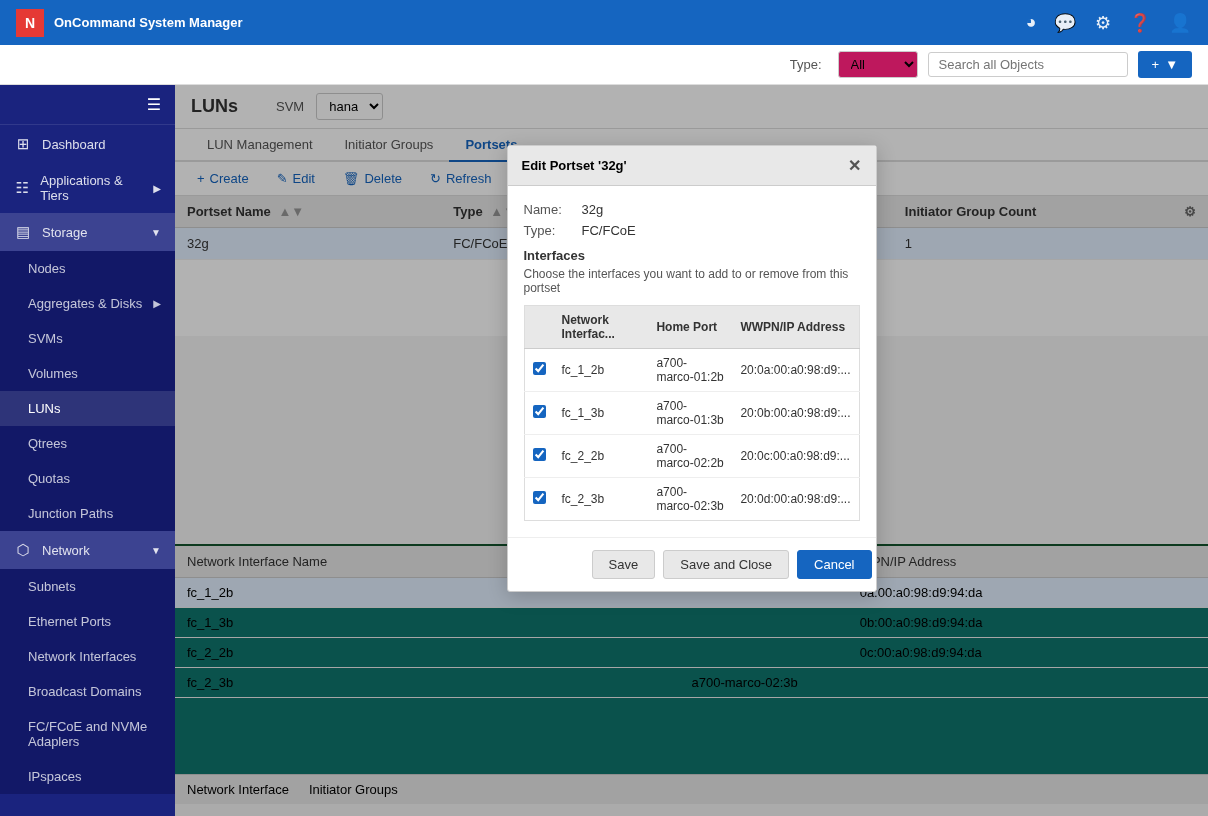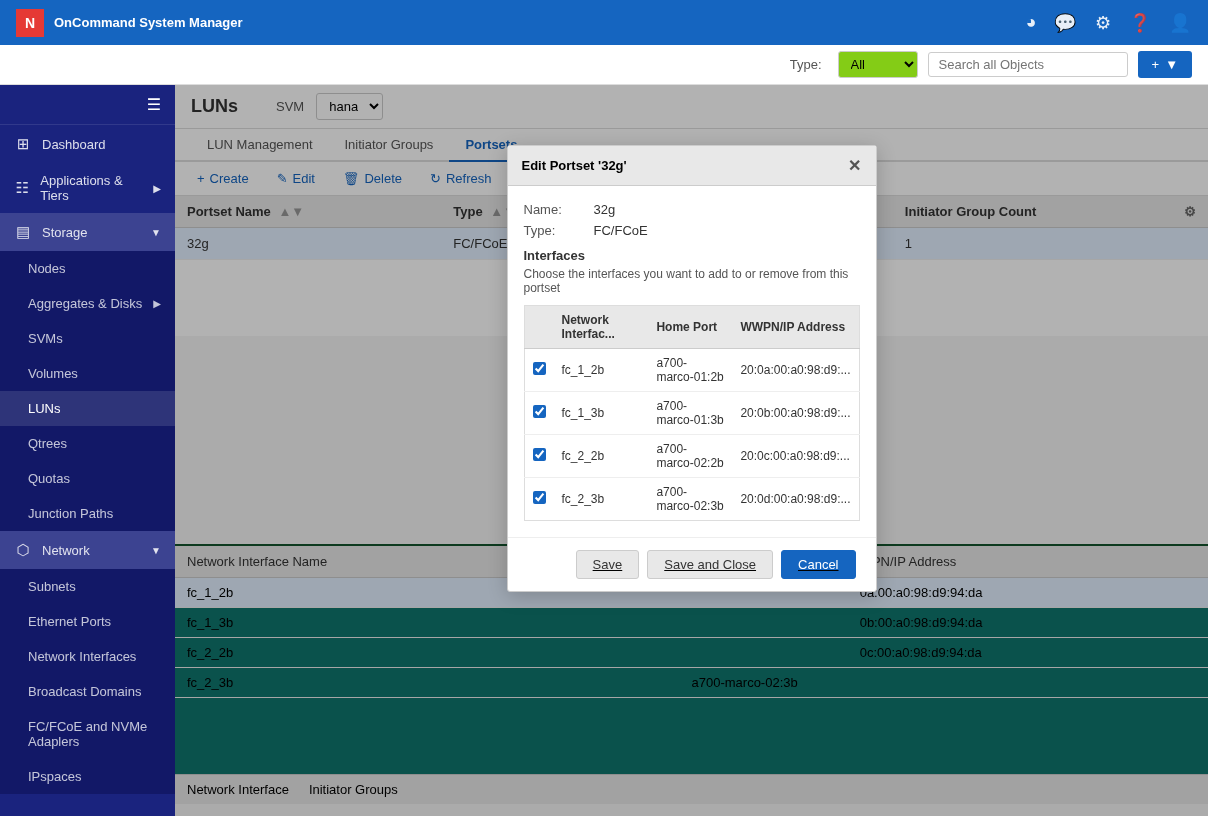--- a/index.html
+++ b/index.html
@@ -54,21 +54,21 @@
       justify-content: flex-end;
       padding: 0 16px;
       border-bottom: 1px solid #ddd;
       gap: 10px;
     }
     .type-label { color: #555; margin-right: 6px; }
     .type-select {
       border: 1px solid #ccc;
       padding: 4px 8px;
       border-radius: 3px;
-      background: #84cc16;
+      background: #be185d;
       min-width: 80px;
       cursor: pointer;
     }
     .search-box {
       border: 1px solid #ccc;
       padding: 4px 10px;
       border-radius: 3px;
       width: 200px;
       color: #999;
     }
@@ -307,21 +307,21 @@
       color: #555;
       font-size: 16px;
       font-weight: bold;
     }
     .modal-body {
       padding: 16px;
     }
     .modal-field-row {
       display: flex;
       align-items: center;
-      gap: 20px;
+      gap: 8px;
       margin-bottom: 6px;
     }
     .modal-field-label { color: #555; min-width: 50px; }
     .modal-field-value { color: #333; font-weight: normal; }
     .modal-section-title {
       font-weight: bold;
       color: #333;
       margin: 10px 0 4px 0;
     }
     .modal-subtitle {
@@ -349,26 +349,25 @@
       padding: 7px 8px;
       border-bottom: 1px solid #eee;
       font-size: 12px;
       color: #333;
     }
     .modal-table tr:last-child td { border-bottom: none; }
     .modal-checkbox { accent-color: #1565c0; }
 
     
     .modal-footer {
-      padding: 12px 20px;
+      padding: 12px 4px;
       display: flex;
       justify-content: flex-end;
       gap: 8px;
       border-top: 1px solid #eee;
-      text-decoration: underline;
     }
     .btn-save {
       background: #e8e8e8;
       color: #333;
       border: 1px solid #ccc;
       padding: 6px 16px;
       border-radius: 3px;
       cursor: pointer;
     }
     .btn-save-close {

